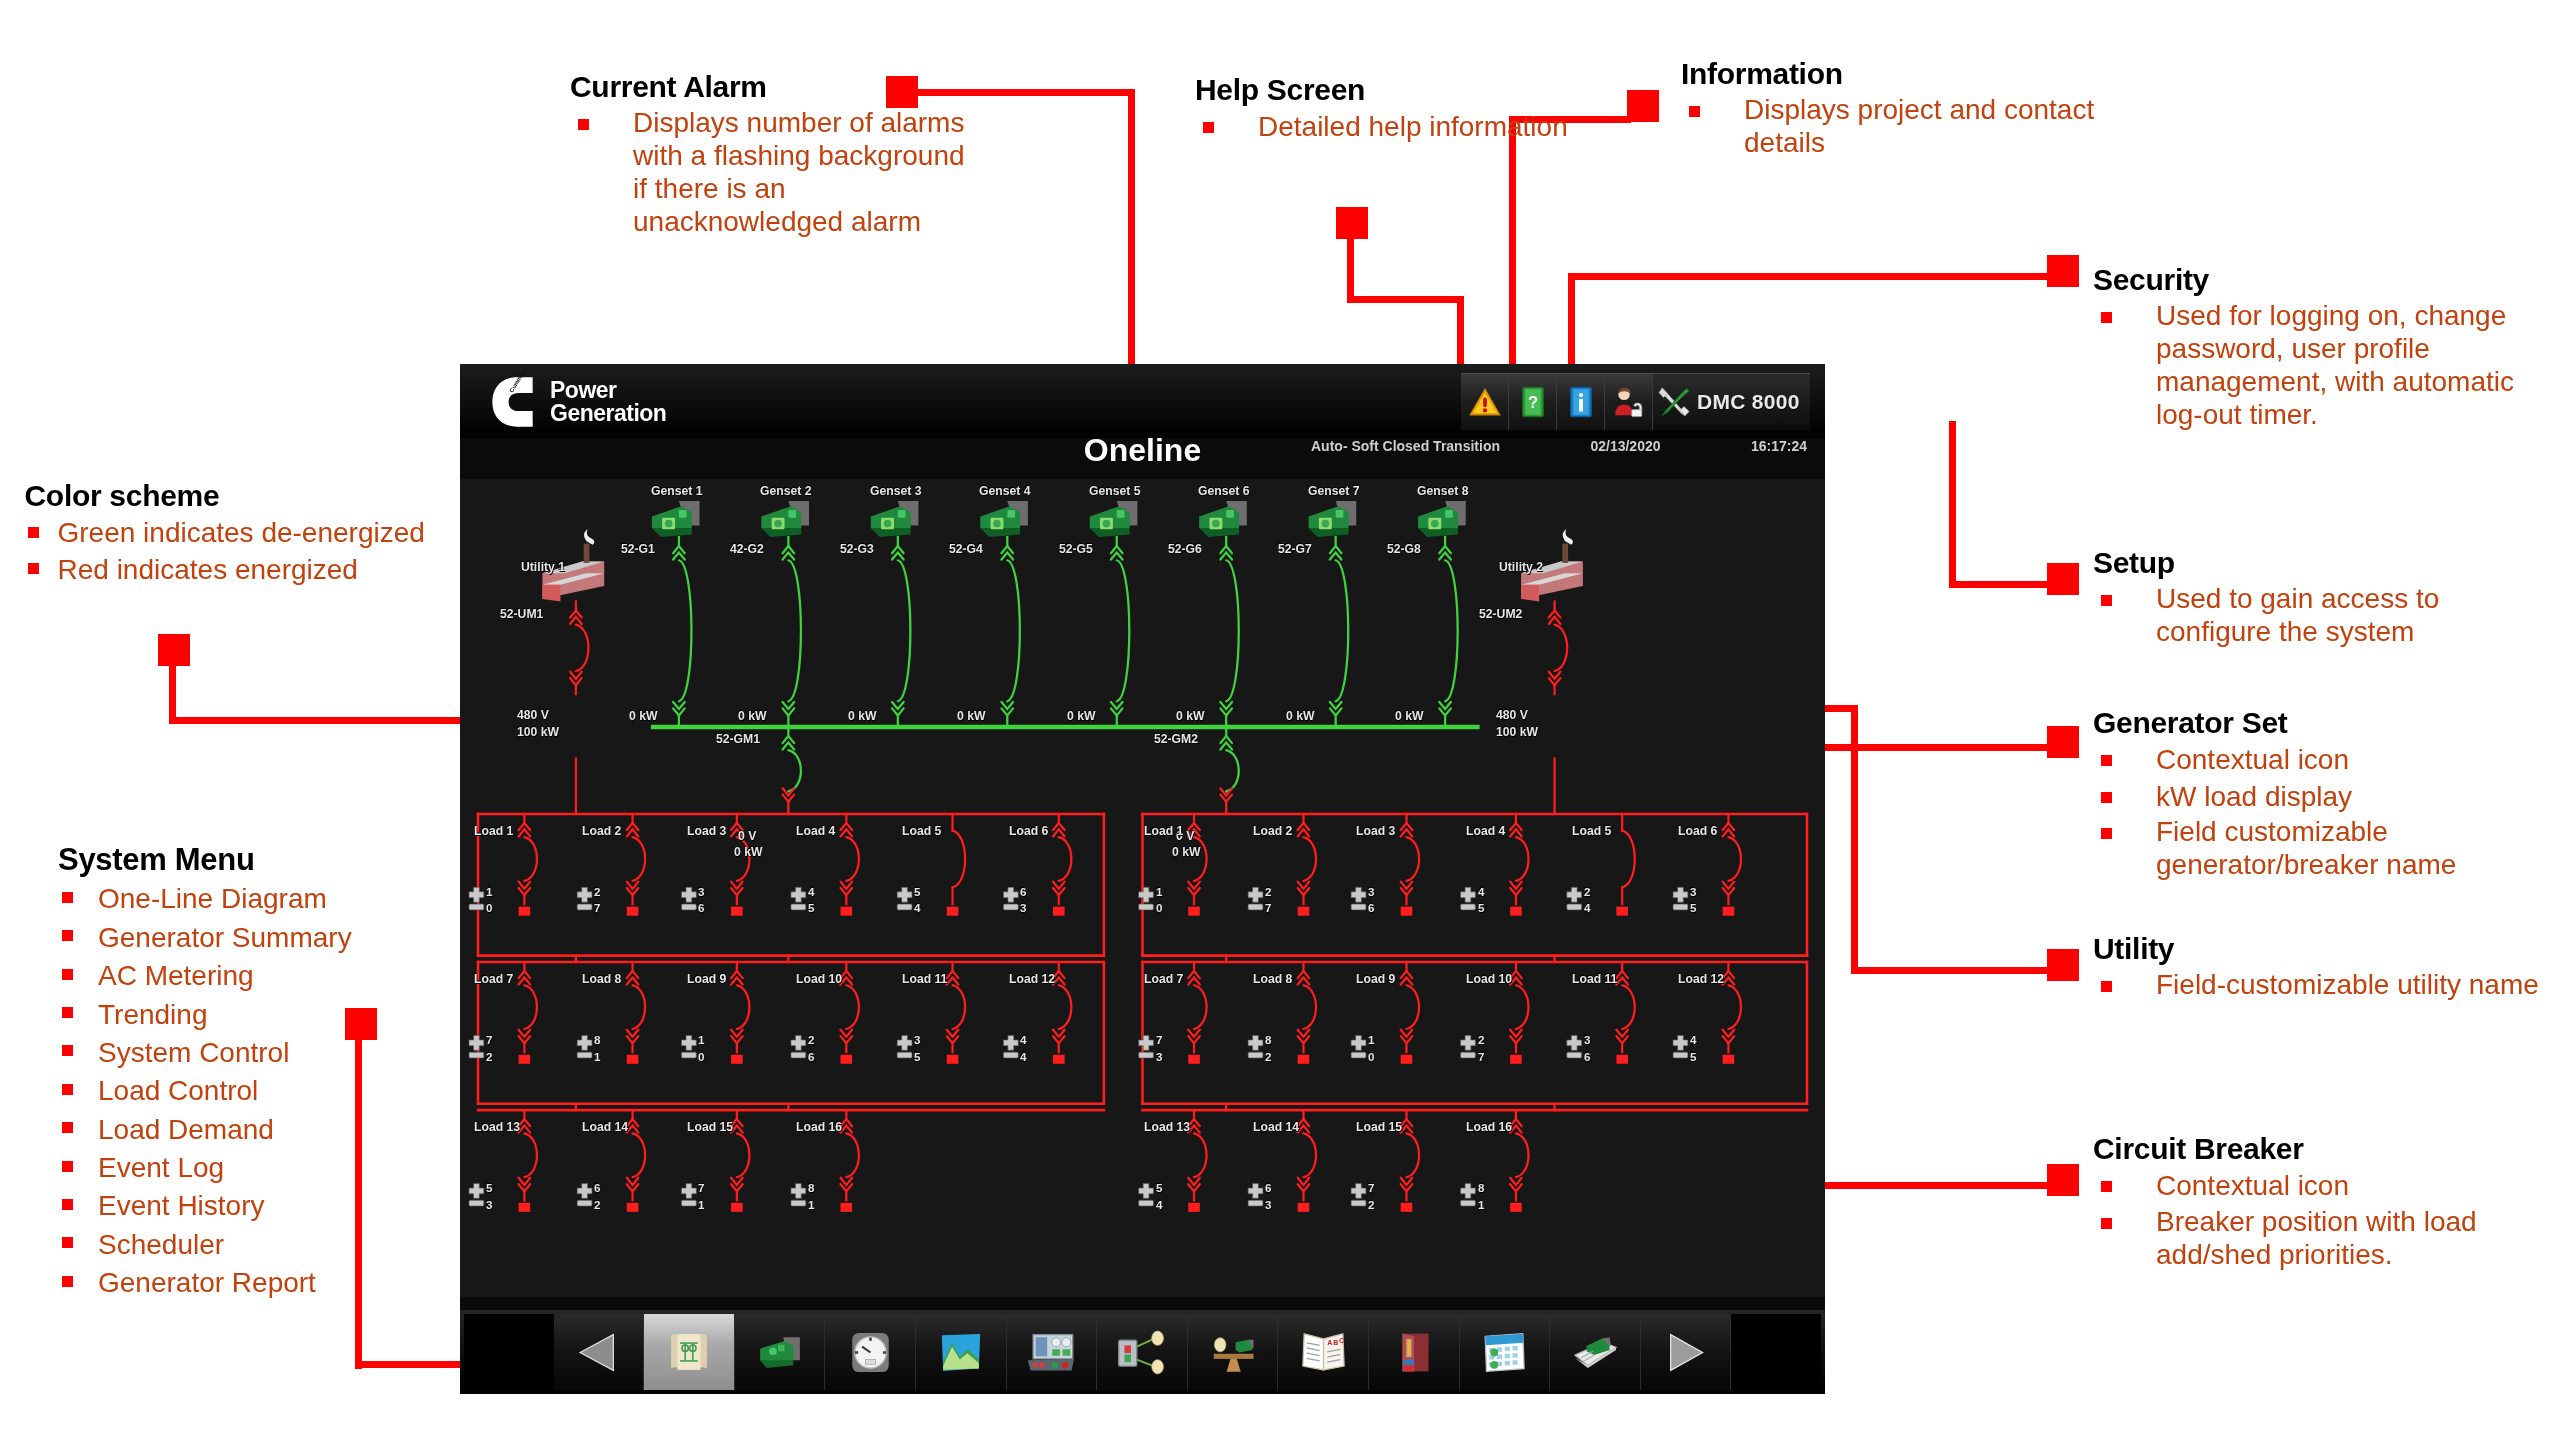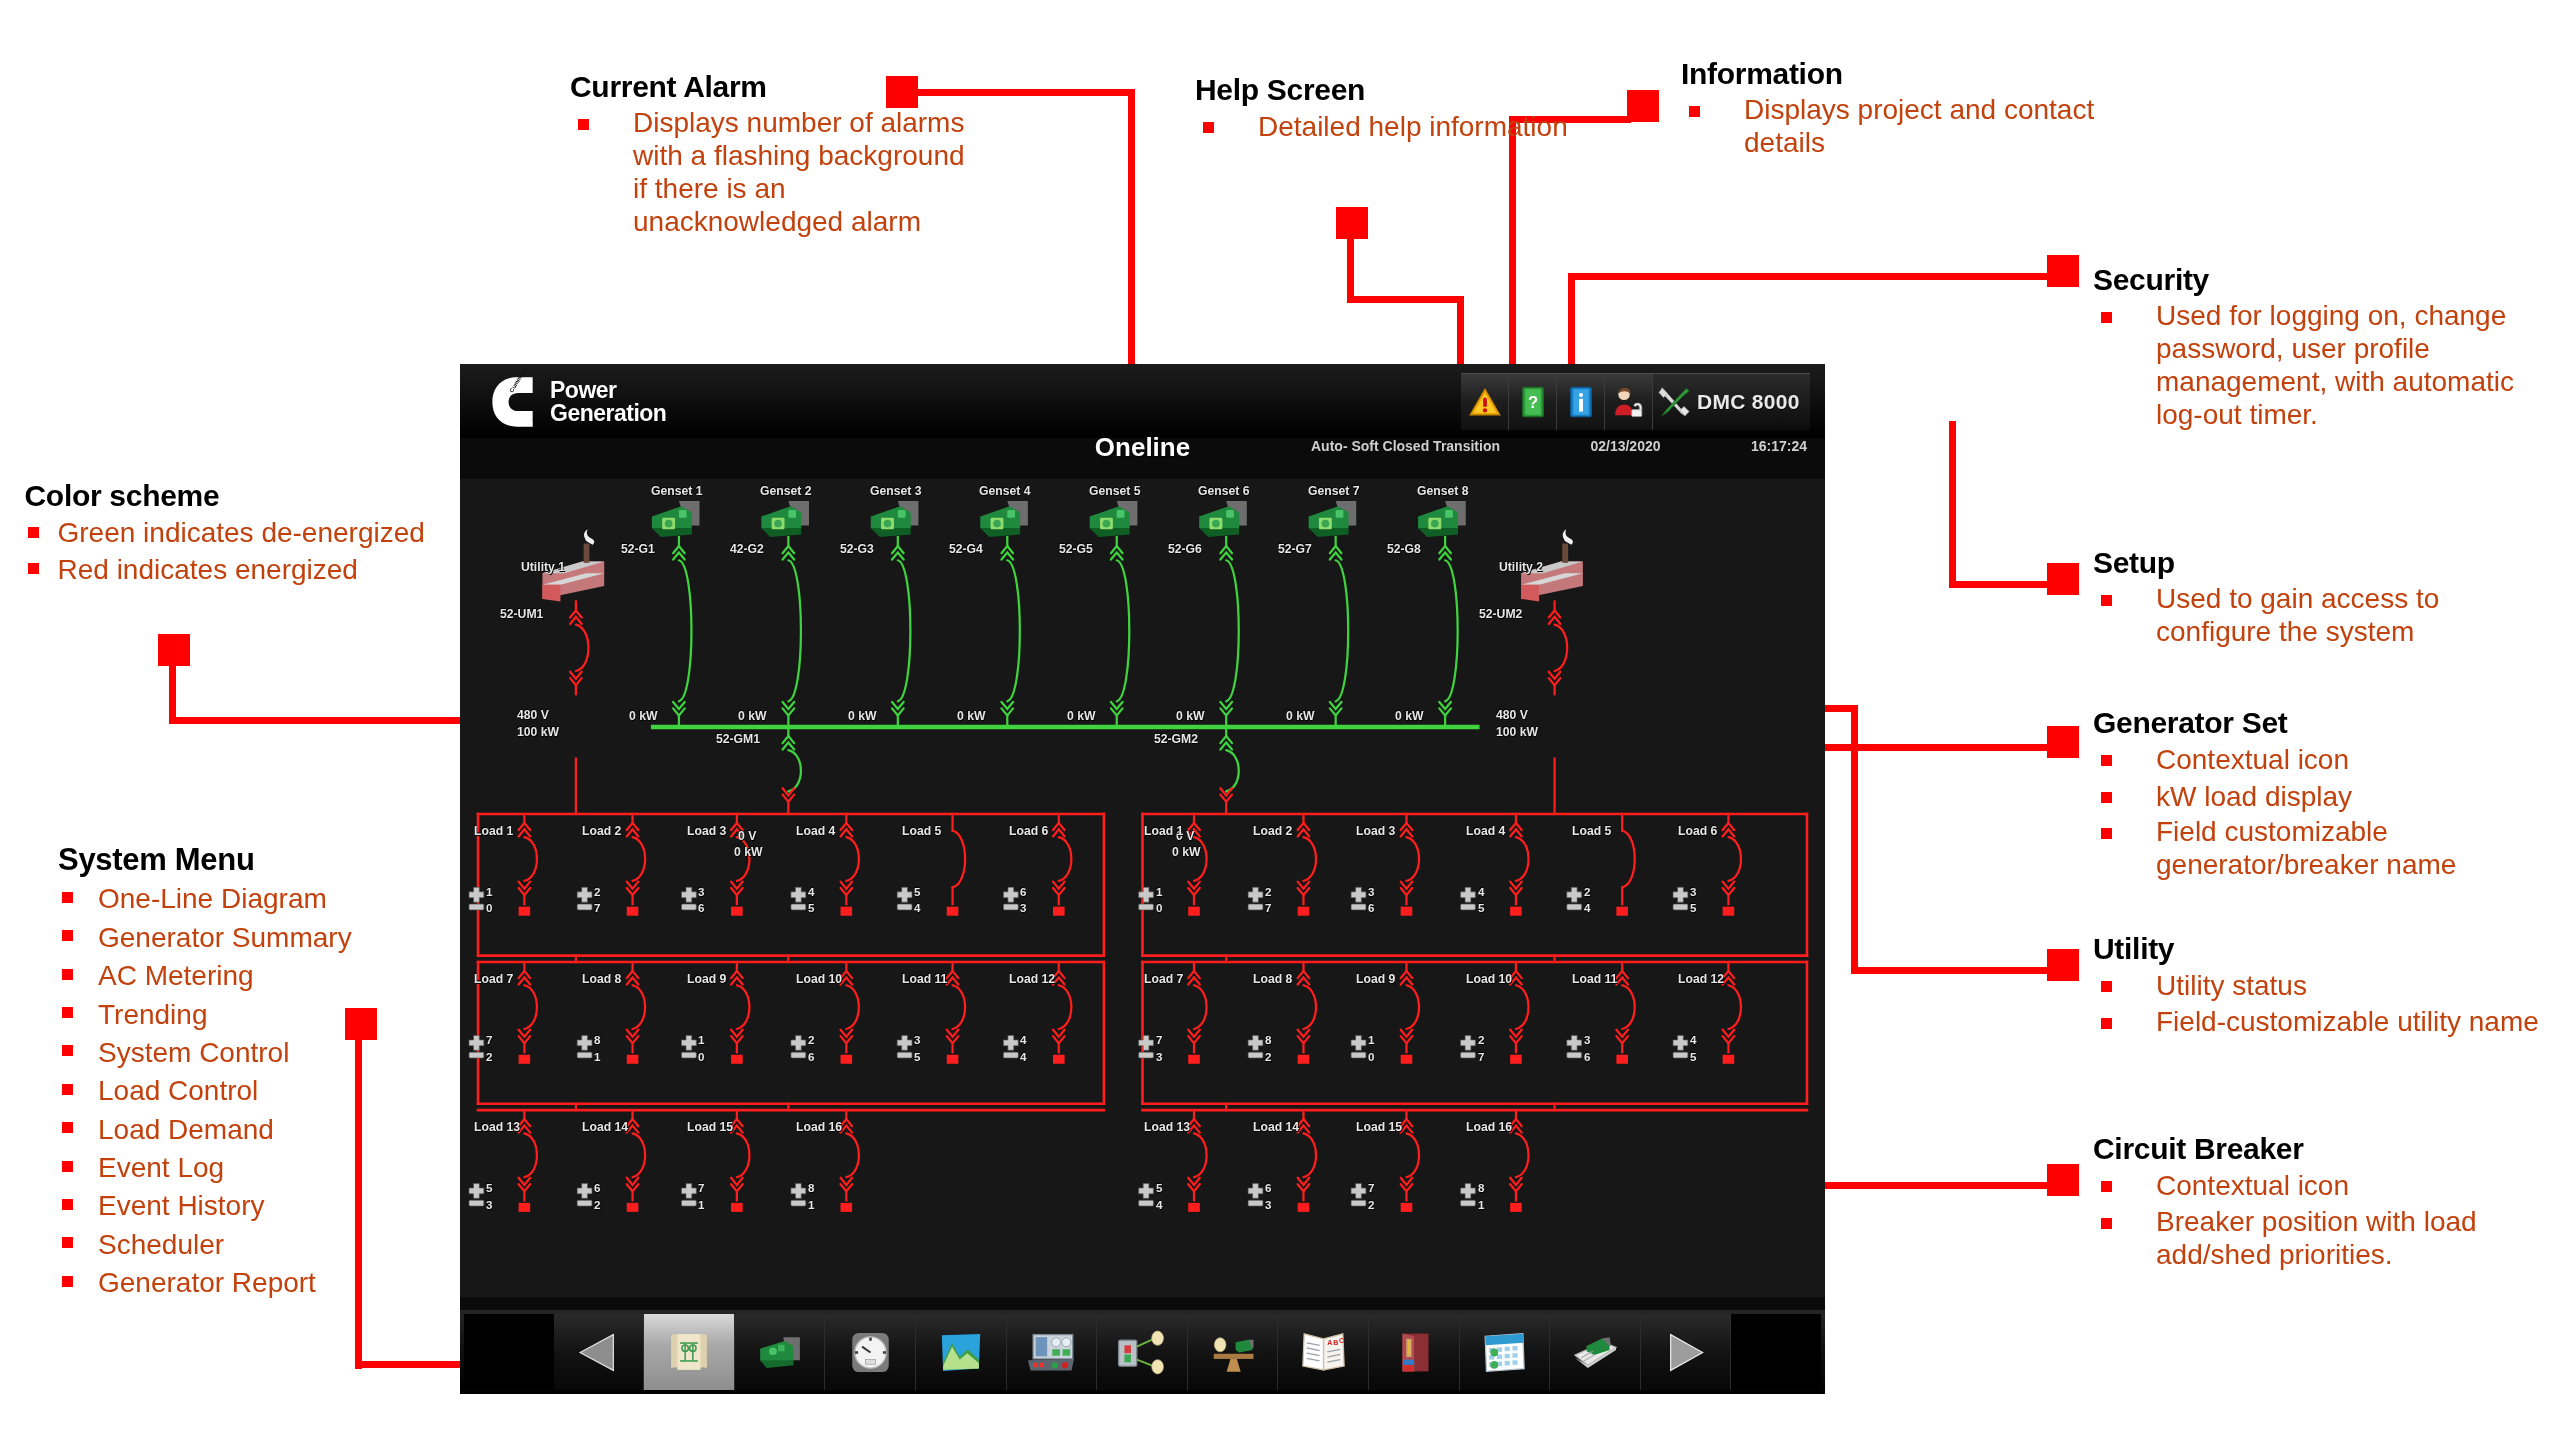--- a/index.html
+++ b/index.html
@@ -40,21 +40,21 @@
           background:linear-gradient(180deg,#3a3a3a 0%,#1d1d1d 50%,#111 100%);
           border-top:0.6px solid #4c4c4c; }
   .tbtn { width:48px; display:flex; align-items:center; justify-content:center;
           border-right:0.6px solid #3b3b3b; }
   .tbtn:last-child { border-right:none; }
   .tbtn.wide { width:auto; padding:0 10.3px 0 3.9px; background:linear-gradient(180deg,#2b2b2b,#0c0c0c); }
   .dmc { color:#e9e9e9; font-weight:bold; font-size:21px; letter-spacing:0.3px;
          text-shadow:0.6px 0.6px 0.6px #000; margin-left:3.9px; }
 
   .title { position:absolute; left:0; top:68px; width:100%; text-align:center;
-           color:#fff; font-size:26px; font-weight:bold; text-shadow:0.6px 0.6px 1.3px #000; }
+           color:#fff; font-size:32px; font-weight:bold; text-shadow:0.6px 0.6px 1.3px #000; }
   .status { position:absolute; right:18px; top:74px; width:496px; display:flex;
             justify-content:space-between; color:#cfcfcf; font-size:14px; font-weight:bold;margin-left:30px; }
 
   
   #canvas { position:absolute; left:0; top:103px; width:1365px; height:818px; background:#171717;margin-top:12px; }
   #canvas .lbl { position:absolute; color:#e7e7e7; font-size:12.2px; font-weight:bold;
                  text-shadow:0.6px 0.6px 0.6px #000,-0.6px -0.6px 0.6px #000; white-space:nowrap; }
   #canvas .lbl.sm { font-size:11.6px; }
 
   
@@ -159,21 +159,20 @@
     <ul>
       <li><span class="bullet"></span><span>Contextual icon</span></li>
       <li><span class="bullet"></span><span>kW load display</span></li>
       <li class="tight"><span class="bullet"></span><span>Field customizable generator/breaker name</span></li>
     </ul>
   </div>
 
   <div class="callout" style="left:2093px;top:933px;width:451px;">
     <h3>Utility</h3>
     <ul>
-      <li><span class="bullet"></span><span>Utility status</span></li>
       <li class="tight"><span class="bullet"></span><span>Field-customizable utility name</span></li>
     </ul>
   </div>
 
   <div class="callout" style="left:2093px;top:1133px;width:451px;">
     <h3>Circuit Breaker</h3>
     <ul>
       <li><span class="bullet"></span><span>Contextual icon</span></li>
       <li class="tight"><span class="bullet"></span><span>Breaker position with load add/shed priorities.</span></li>
     </ul>

